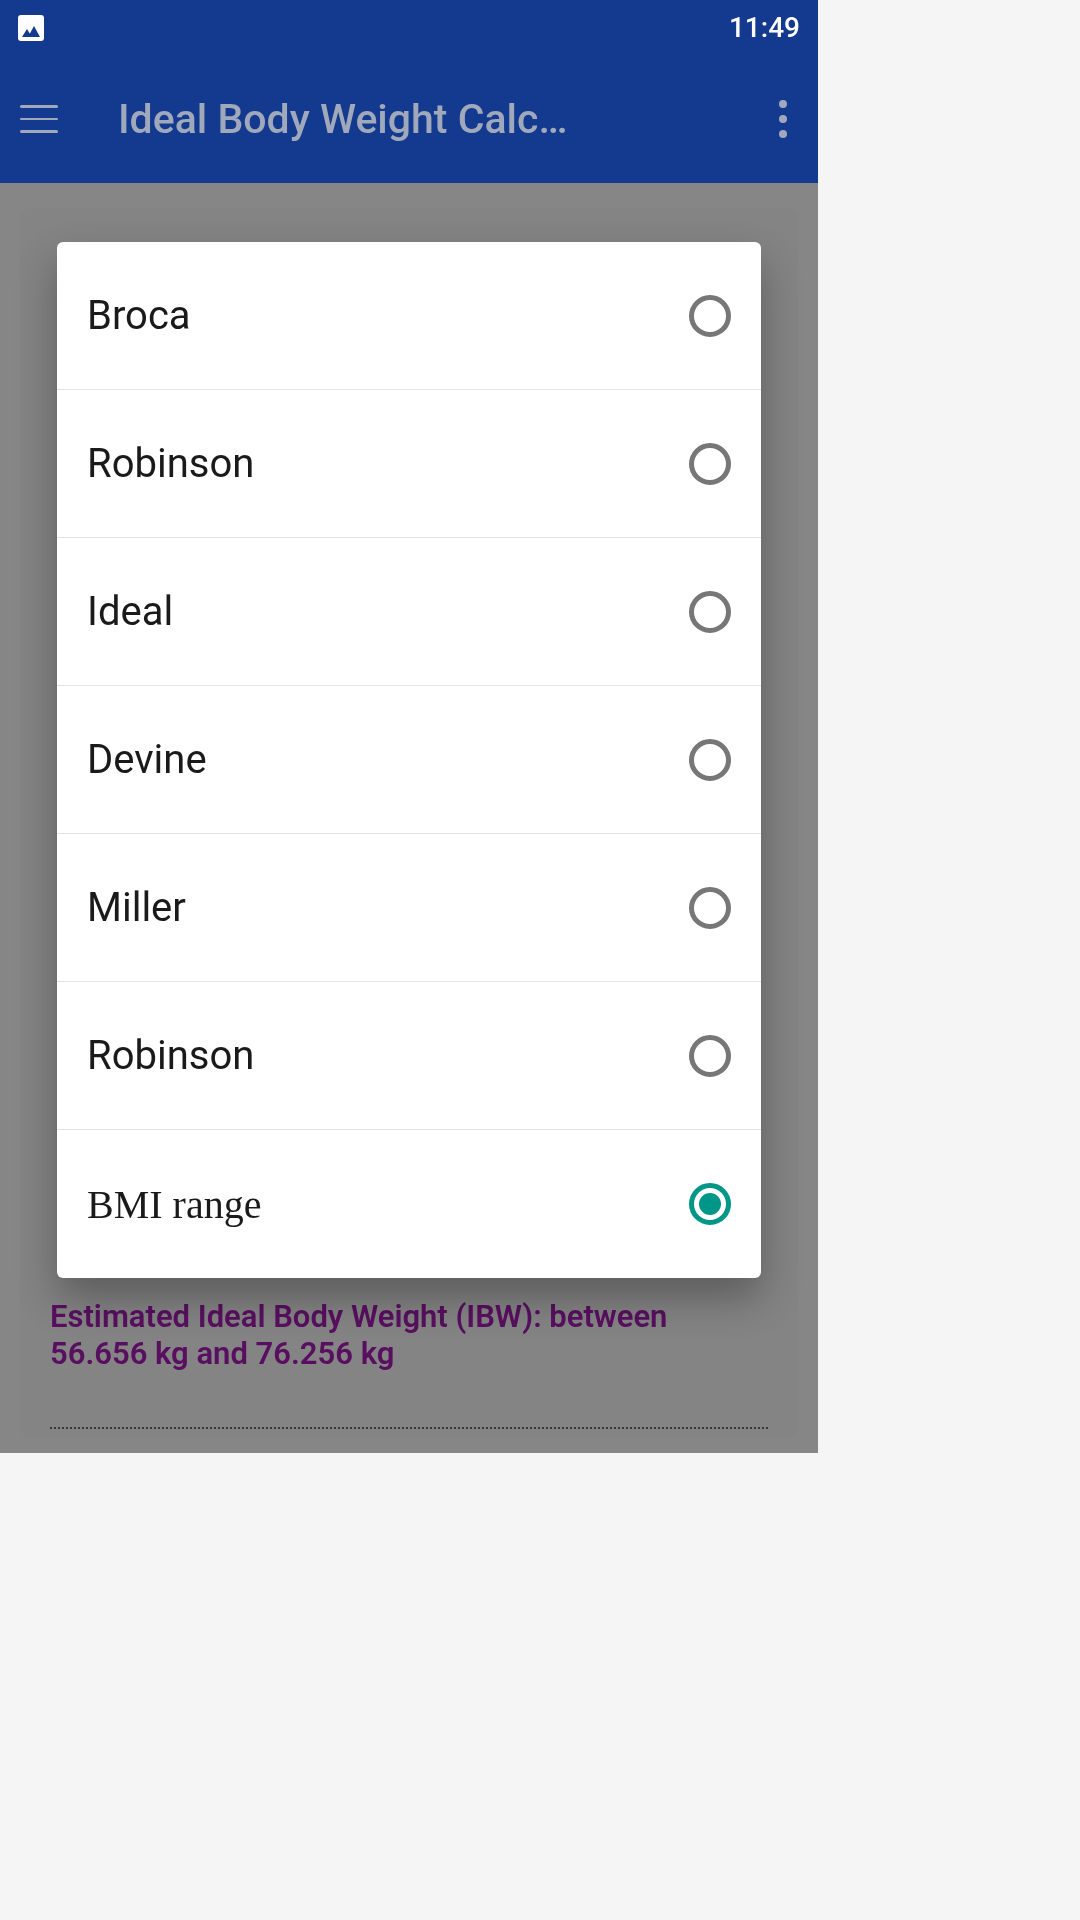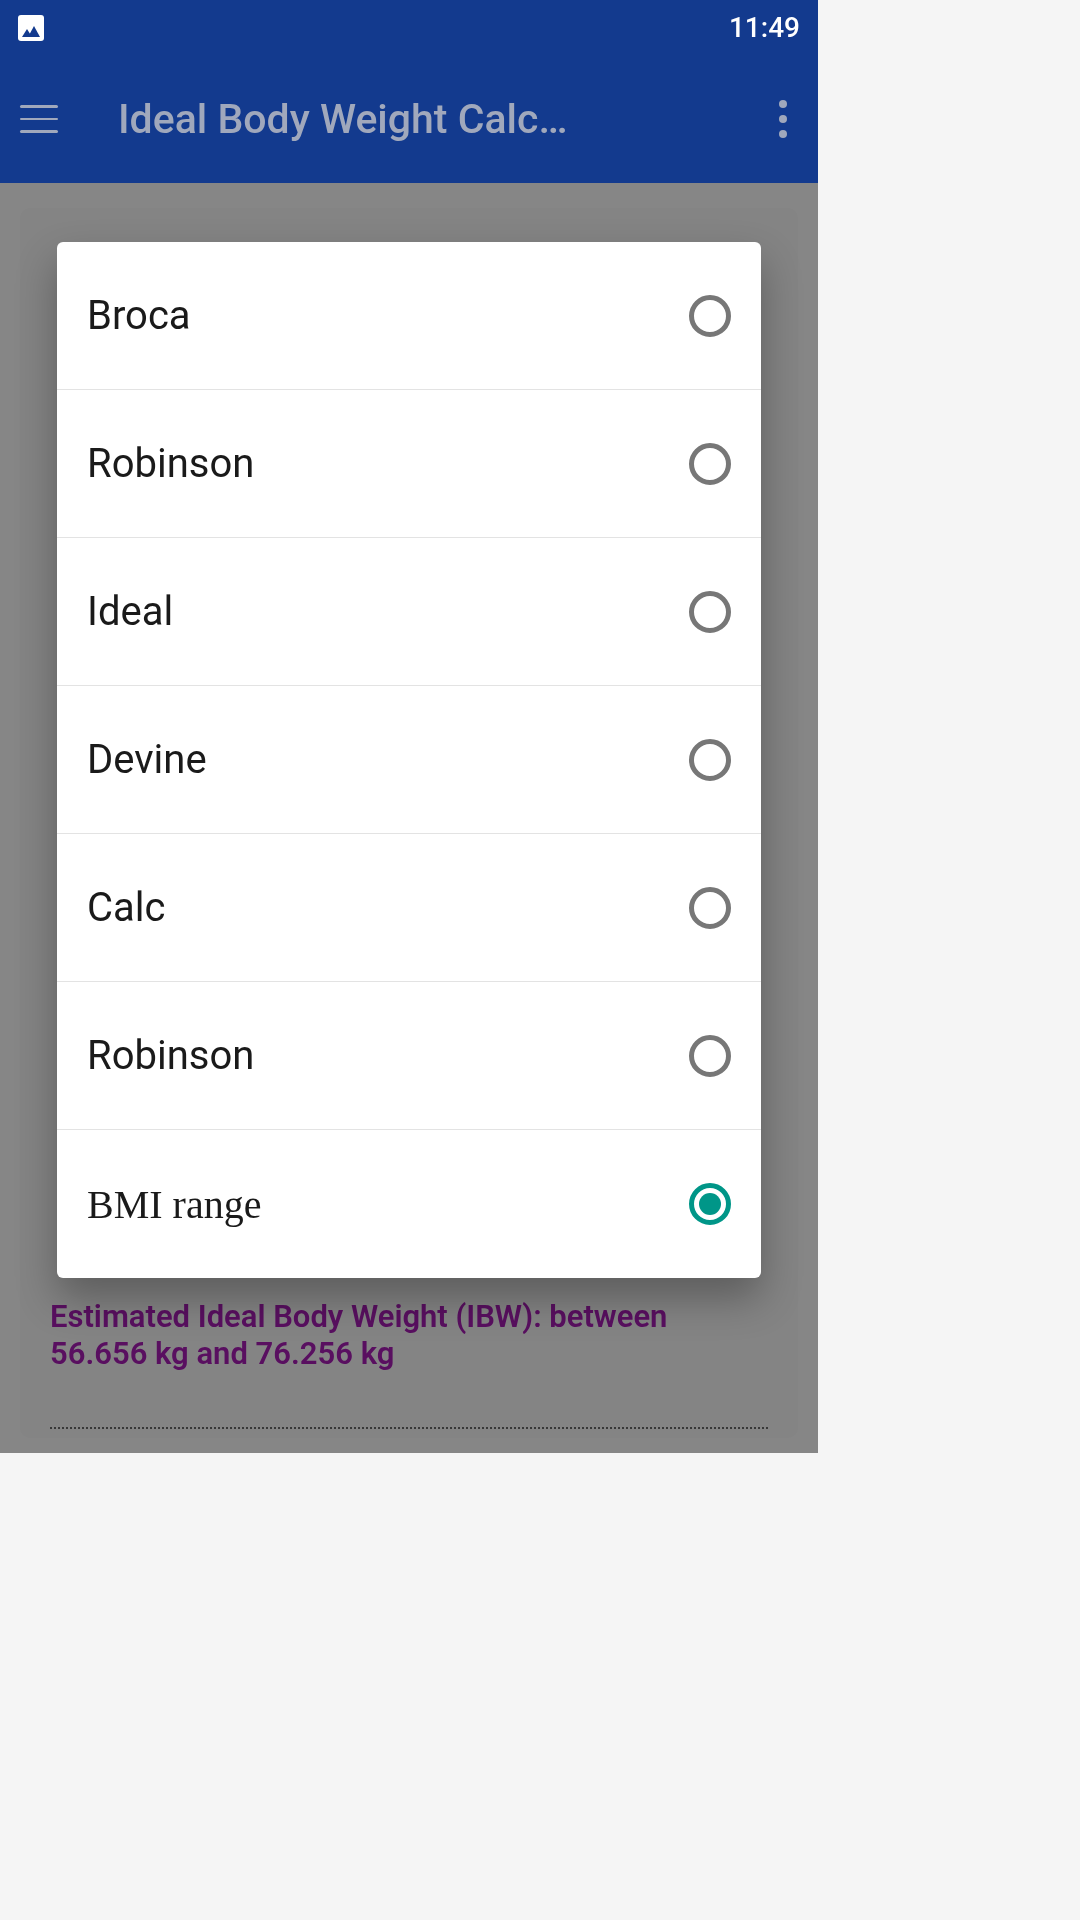--- a/index.html
+++ b/index.html
@@ -241,21 +241,21 @@
   </div>
   <div class="dialog-item">
     <span class="dialog-label">Ideal</span>
     <span class="radio"></span>
   </div>
   <div class="dialog-item">
     <span class="dialog-label">Devine</span>
     <span class="radio"></span>
   </div>
   <div class="dialog-item">
-    <span class="dialog-label">Calc</span>
+    <span class="dialog-label">Miller</span>
     <span class="radio"></span>
   </div>
   <div class="dialog-item">
     <span class="dialog-label">Robinson</span>
     <span class="radio"></span>
   </div>
   <div class="dialog-item">
     <span class="dialog-label">BMI range</span>
     <span class="radio selected"></span>
   </div>

